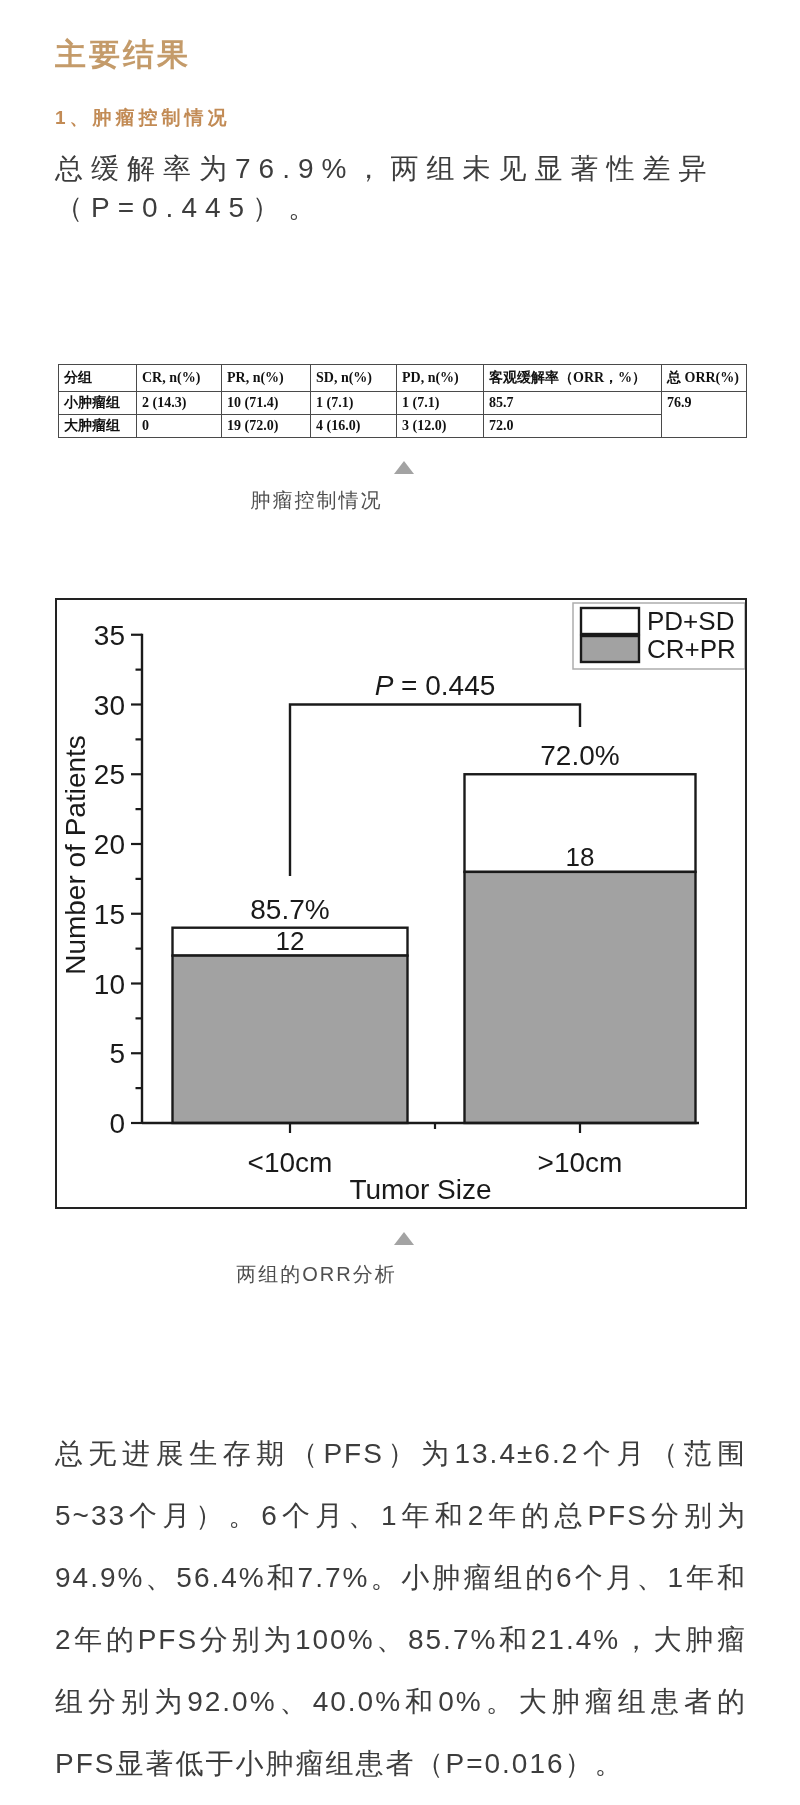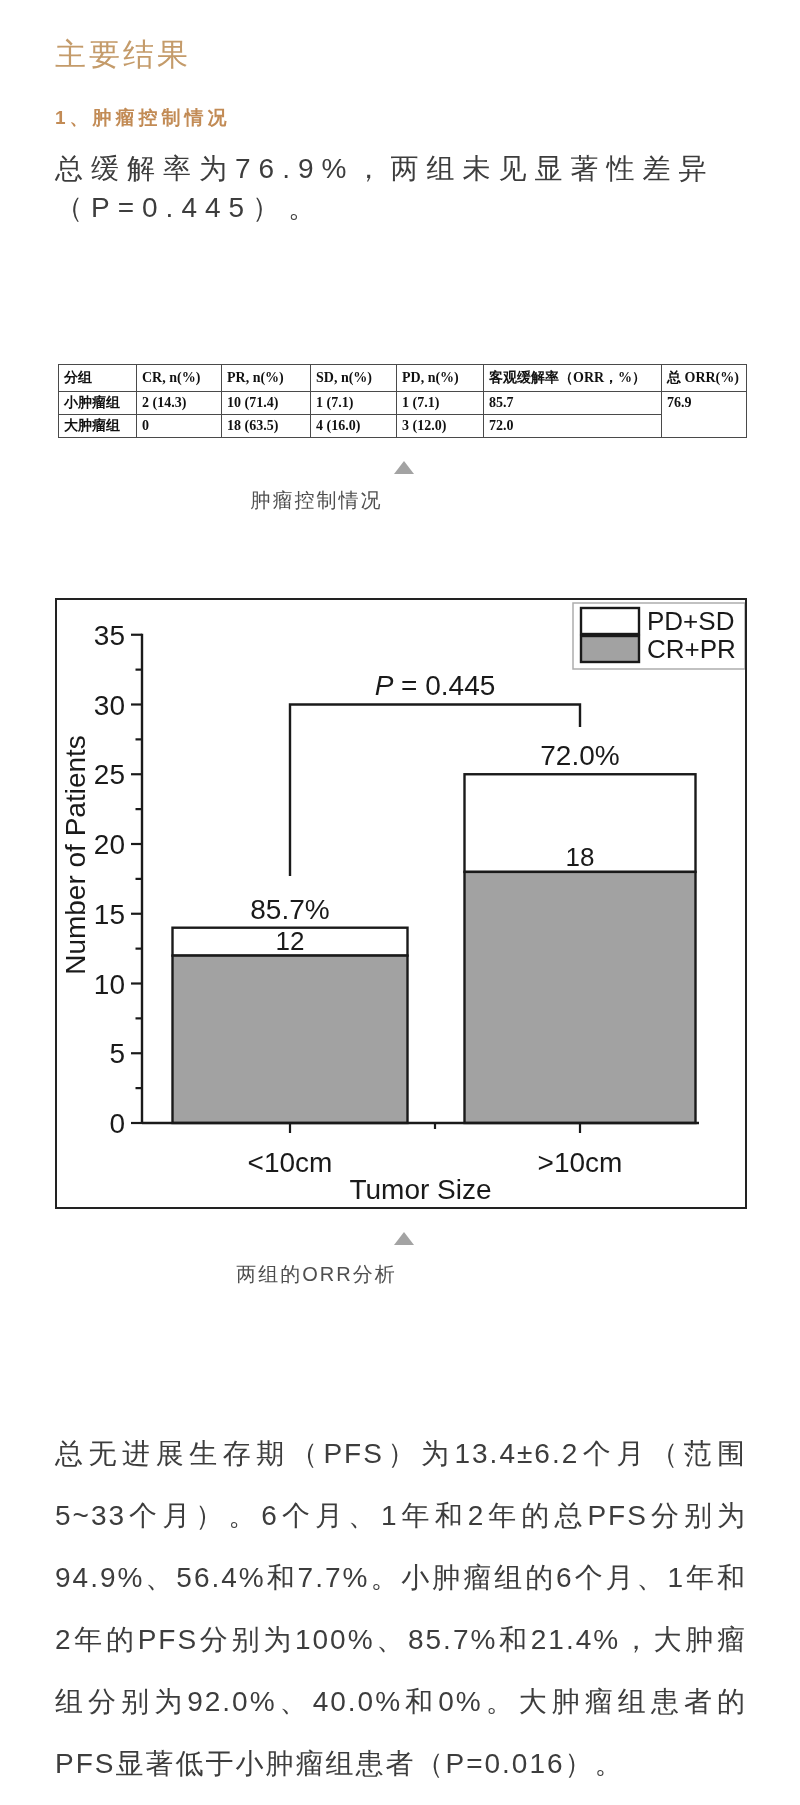--- a/index.html
+++ b/index.html
@@ -1,20 +1,20 @@
 <!DOCTYPE html>
 <html><head>
 <meta charset="utf-8">
 <style>
   html,body{margin:0;padding:0;background:#fff;}
   .page{position:relative;width:800px;height:1805px;overflow:hidden;background:#fff;
         font-family:"Liberation Sans","DejaVu Sans",sans-serif;}
   .main-title{position:absolute;left:55px;top:34px;margin:0;
         font-family:"DejaVu Serif","Liberation Serif",serif;
-        font-size:31px;font-weight:400;color:#c49b6a;letter-spacing:3px;}
+        font-size:31px;font-weight:700;color:#c49b6a;letter-spacing:3px;}
   .sec{position:absolute;left:55px;margin:0;font-size:19px;font-weight:700;
         color:#c28b55;letter-spacing:4px;}
   .sec1{top:105px}
   .sec2{top:1371px}
   .body-text{position:absolute;left:55px;width:692px;margin:0;color:#3d3d3d;font-size:28px;}
   .para1{top:149px;line-height:39px;letter-spacing:8px;}
   .para2{top:1423px;line-height:62px;letter-spacing:2px;text-align:justify;}
   .orr-table{position:absolute;left:58px;top:364px;width:688px;border-collapse:collapse;
         font-family:"Liberation Serif","DejaVu Serif",serif;font-size:14px;color:#111;
         table-layout:fixed;}
@@ -78,21 +78,21 @@
           <td>2 (14.3)</td>
           <td>10 (71.4)</td>
           <td>1 (7.1)</td>
           <td>1 (7.1)</td>
           <td>85.7</td>
           <td rowspan="2">76.9</td>
         </tr>
         <tr>
           <td>大肿瘤组</td>
           <td>0</td>
-          <td>18 (63.5)</td>
+          <td>19 (72.0)</td>
           <td>4 (16.0)</td>
           <td>3 (12.0)</td>
           <td>72.0</td>
         </tr>
       </tbody>
   </table>
 
   <div class="tri t1"></div>
   <div class="caption c1">肿瘤控制情况</div>
 

